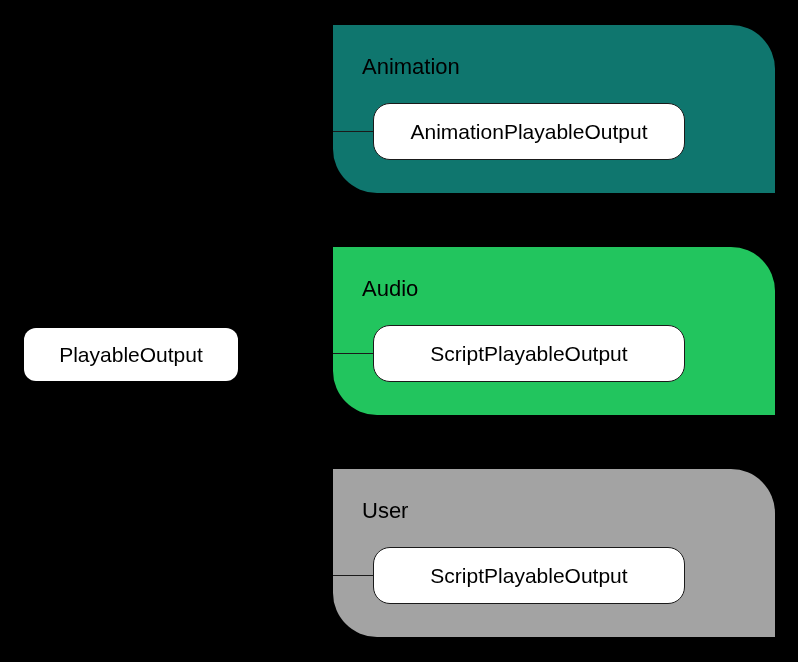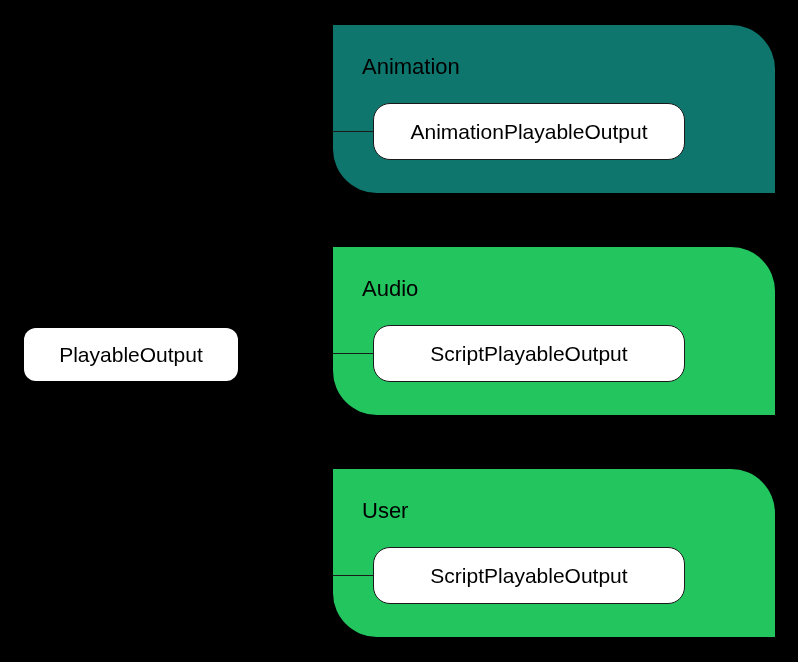--- a/index.html
+++ b/index.html
@@ -41,21 +41,21 @@
     position: absolute;
     left: 333px;
     width: 442px;
     height: 168px;
     box-sizing: border-box;
     
     border-radius: 0px 44px 0px 44px;
   }
   .group-panel.animation { top: 25px;  background: #0f766e; }
   .group-panel.audio     { top: 247px; background: #22c55e; }
-  .group-panel.user      { top: 469px; background: #22c55e; }
+  .group-panel.user      { top: 469px; background: #a3a3a3; }
 
   .group-title {
     position: absolute;
     left: 29px;
     top: 29px;
     font-size: 22px;
     color: #000000;
     white-space: nowrap;
   }
 

